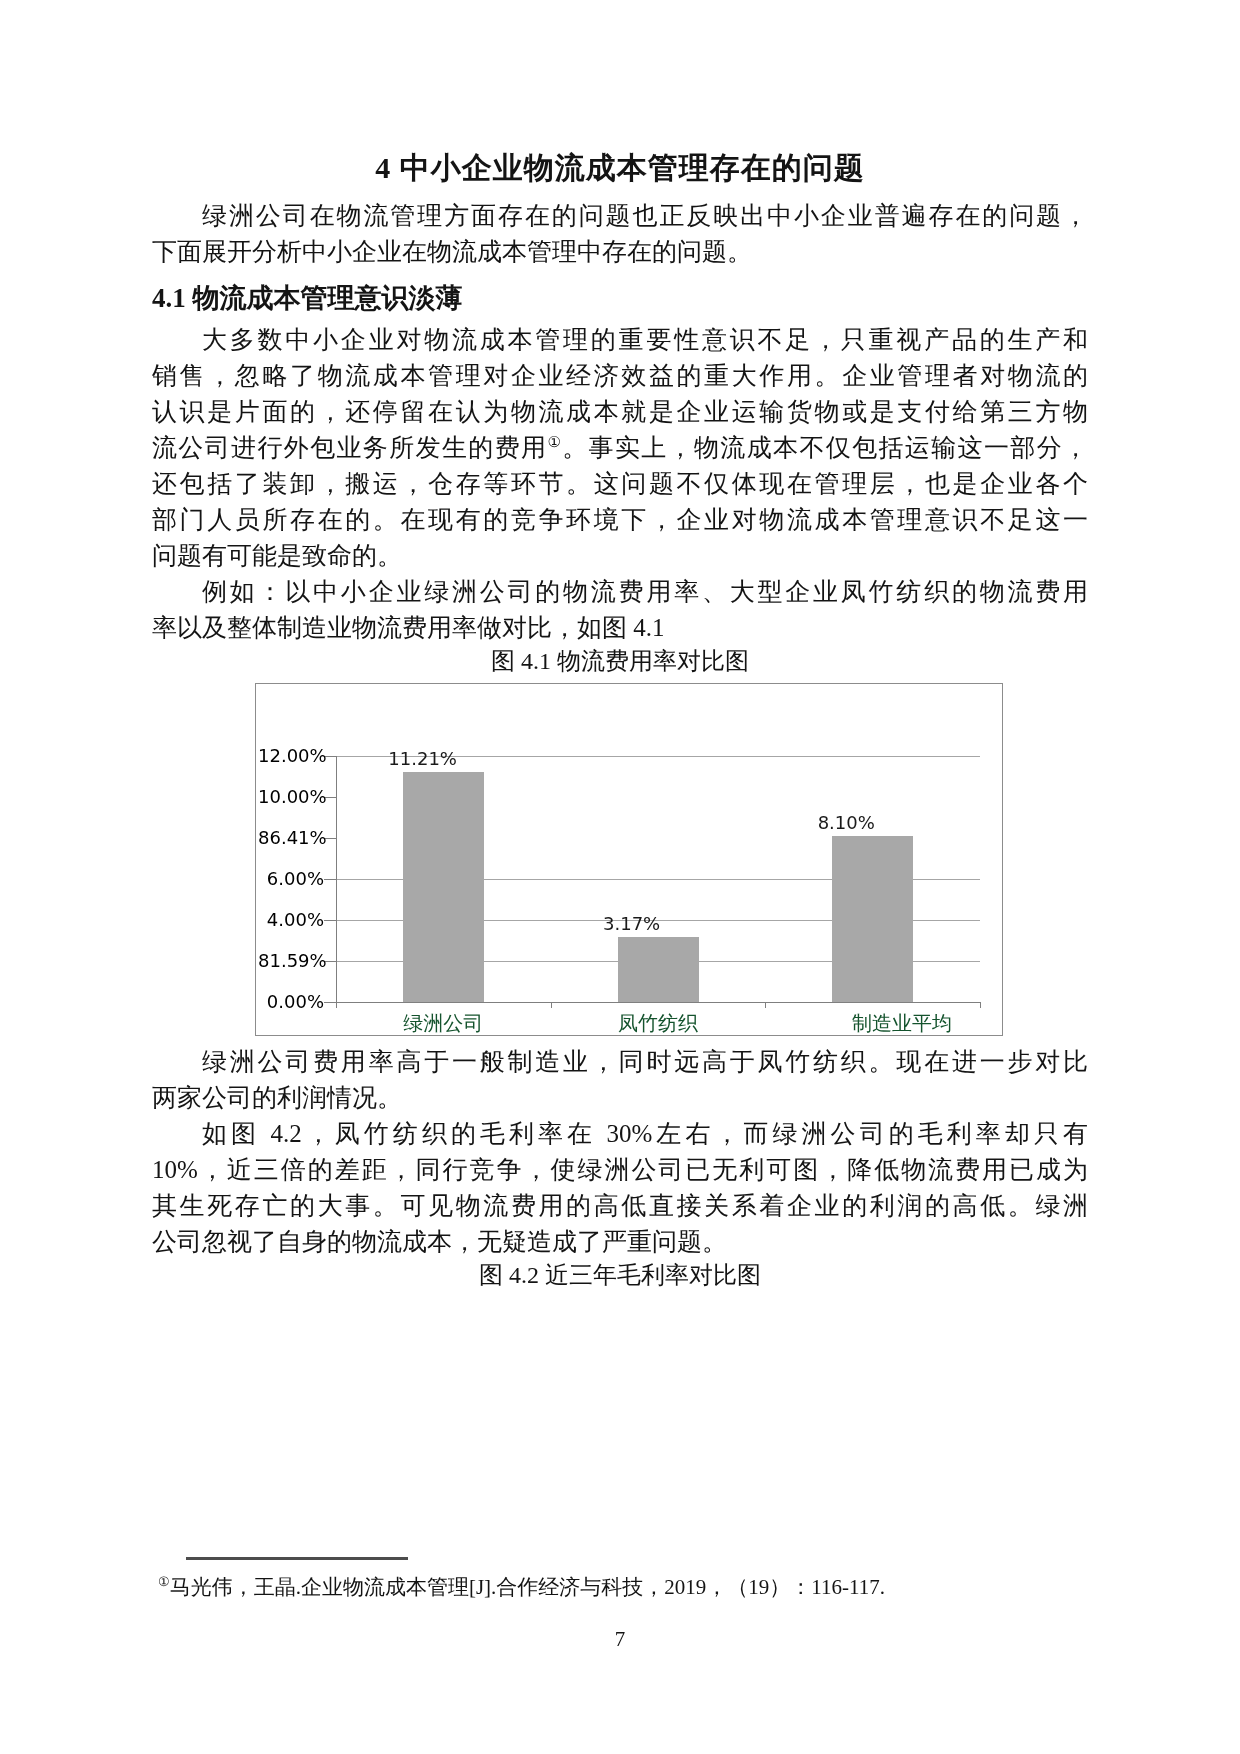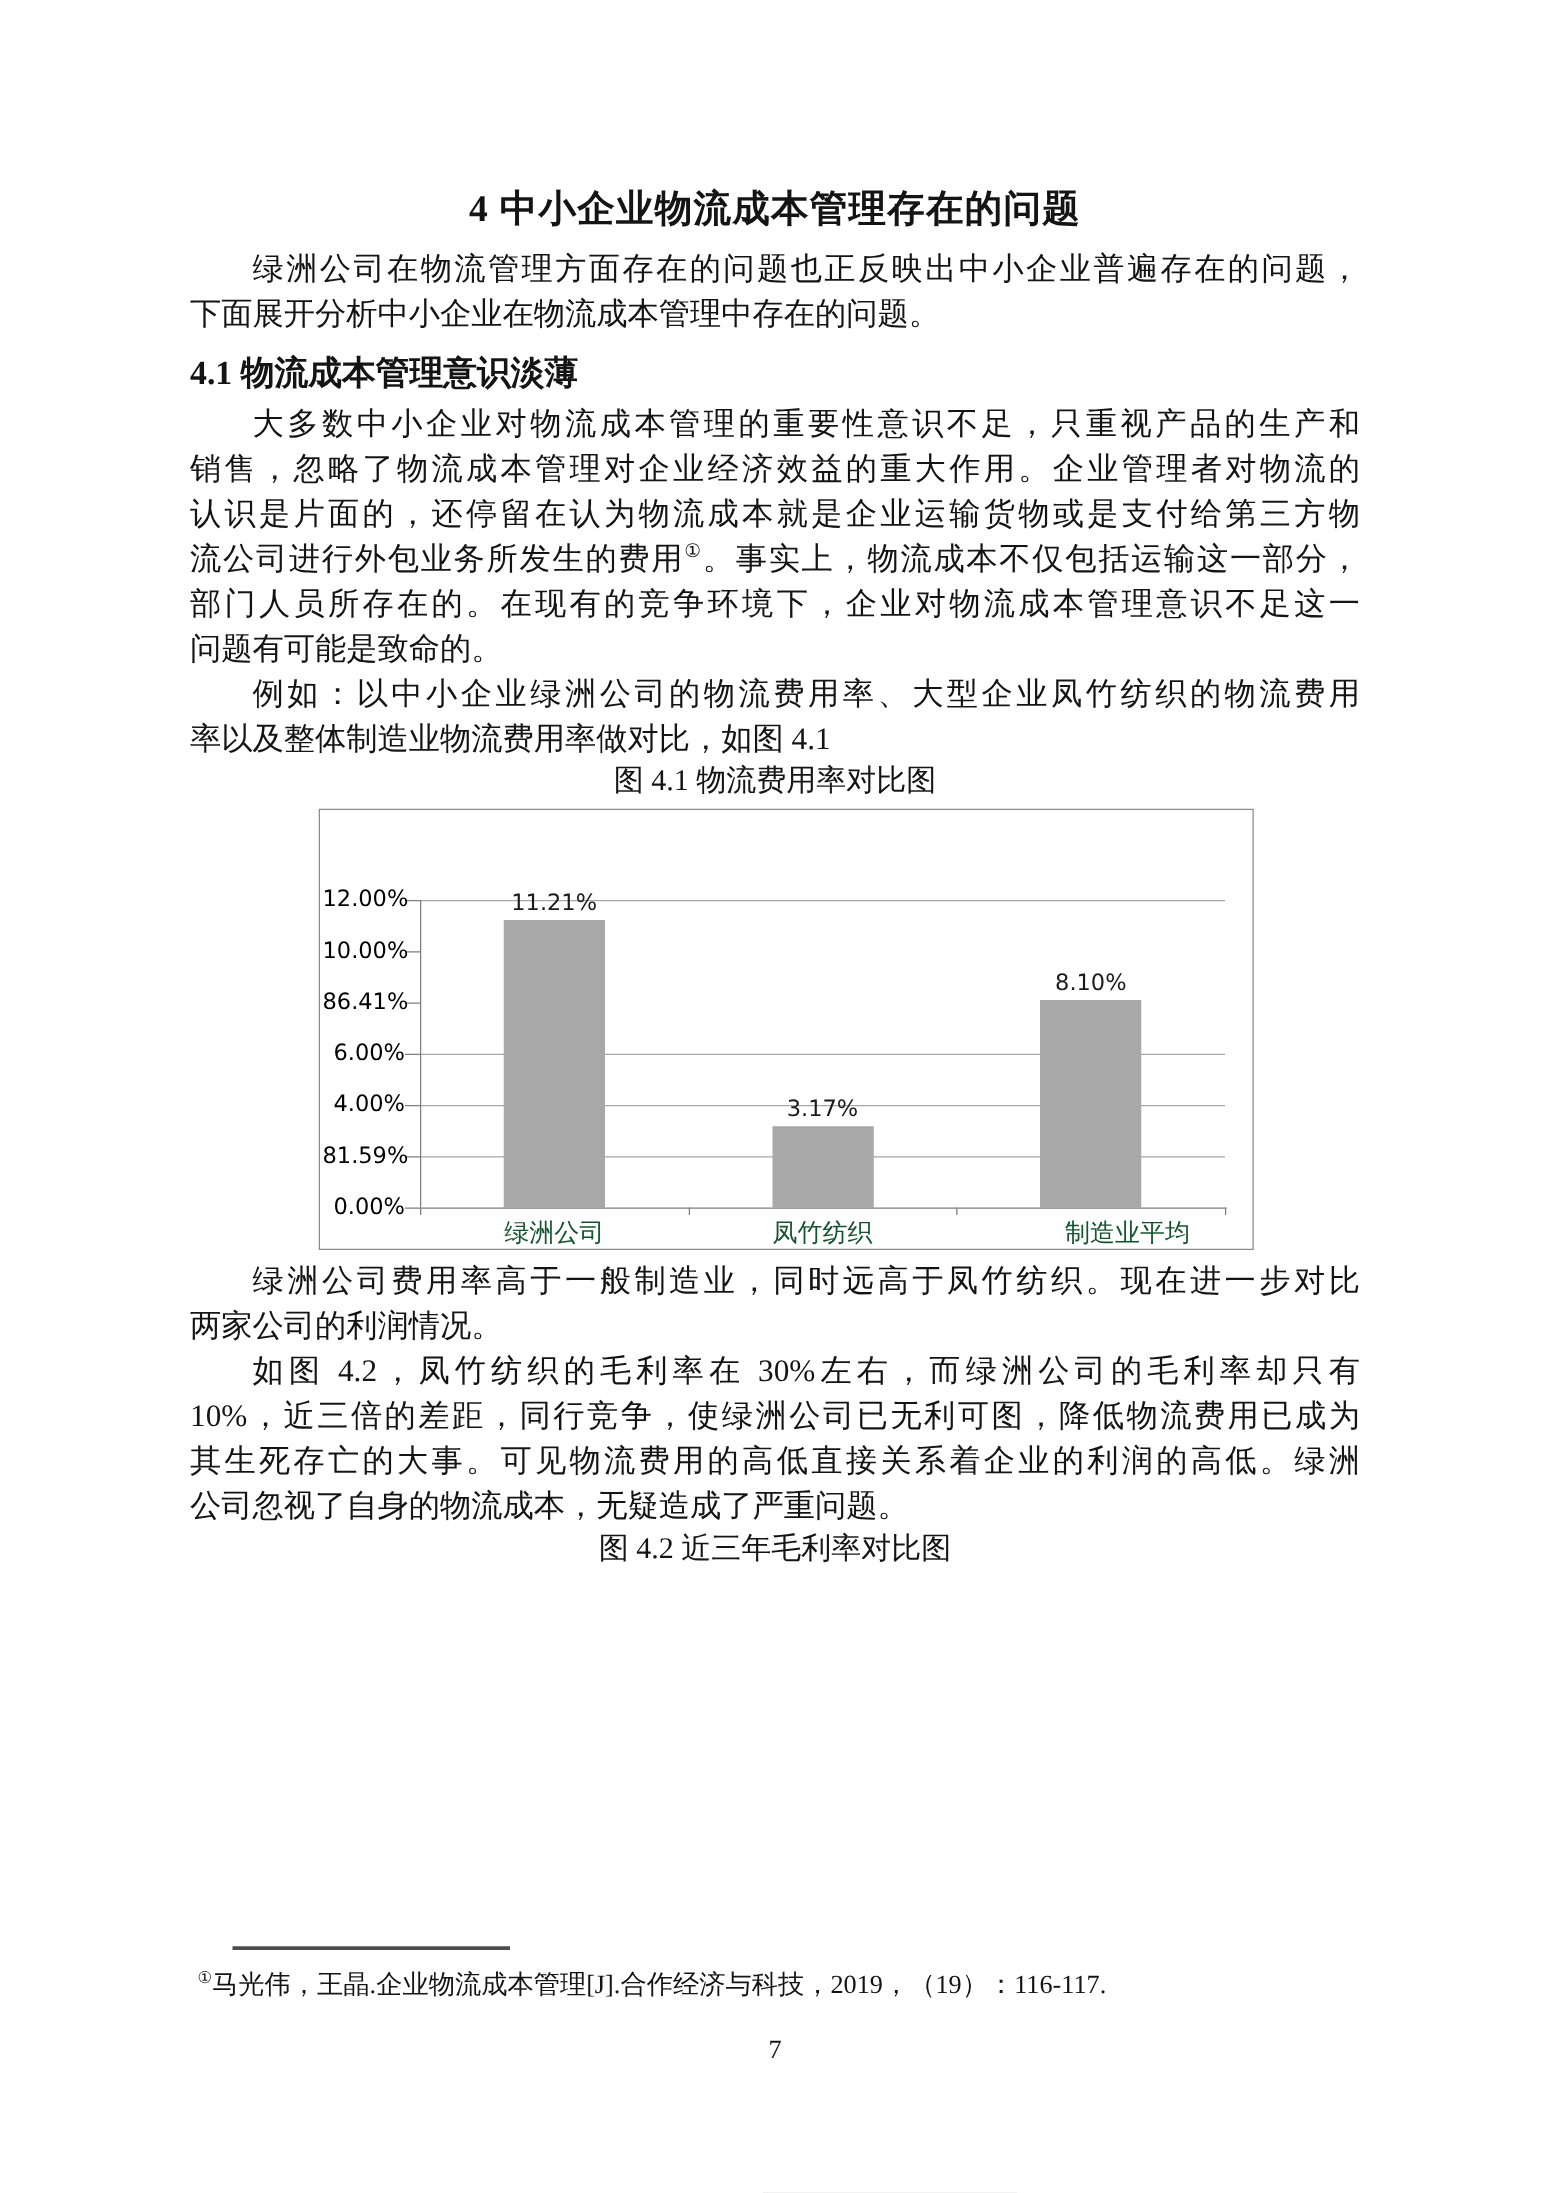--- a/index.html
+++ b/index.html
@@ -49,21 +49,21 @@
   .axis{position:absolute;background:#7f7f7f;}
   .ytick{position:absolute;height:1px;width:12px;background:#7f7f7f;}
   .xtick{position:absolute;width:1px;height:6px;background:#7f7f7f;}
   .ylab{
     position:absolute;width:66px;text-align:right;
     font-size:18px;line-height:20px;color:#000000;
   }
   .bar{position:absolute;background:#a8a8a8;}
   .dlabel{
     position:absolute;font-size:18px;line-height:20px;
-    color:#1a1a1a;text-align:center;width:110px;
+    color:#1a1a1a;text-align:left;width:110px;
   }
   .clabel{
     position:absolute;font-size:20px;line-height:24px;
     color:#14532d;text-align:center;width:160px;
     font-family:"Liberation Serif", serif;
   }
   
   .fn-sep{position:absolute;left:186px;top:1557px;width:222px;height:3px;background:#4d4d4d;}
   .fn{position:absolute;left:158px;top:1573px;width:940px;font-size:21px;line-height:28px;}
   .fn sup{font-size:13px;line-height:0;}
@@ -81,20 +81,21 @@
       <div class="line last">下面展开分析中小企业在物流成本管理中存在的问题。</div>
     </div>
 
   <div class="heading">4.1 物流成本管理意识淡薄</div>
 
   <div class="para">
       <div class="line first">大多数中小企业对物流成本管理的重要性意识不足，只重视产品的生产和</div>
       <div class="line">销售，忽略了物流成本管理对企业经济效益的重大作用。企业管理者对物流的</div>
       <div class="line">认识是片面的，还停留在认为物流成本就是企业运输货物或是支付给第三方物</div>
       <div class="line">流公司进行外包业务所发生的费用<sup>①</sup>。事实上，物流成本不仅包括运输这一部分，</div>
+      <div class="line">还包括了装卸，搬运，仓存等环节。这问题不仅体现在管理层，也是企业各个</div>
       <div class="line">部门人员所存在的。在现有的竞争环境下，企业对物流成本管理意识不足这一</div>
       <div class="line last">问题有可能是致命的。</div>
     </div>
 
   <div class="para">
       <div class="line first">例如：以中小企业绿洲公司的物流费用率、大型企业凤竹纺织的物流费用</div>
       <div class="line last">率以及整体制造业物流费用率做对比，如图 4.1</div>
     </div>
 
   <div class="caption">图 4.1 物流费用率对比图</div>

